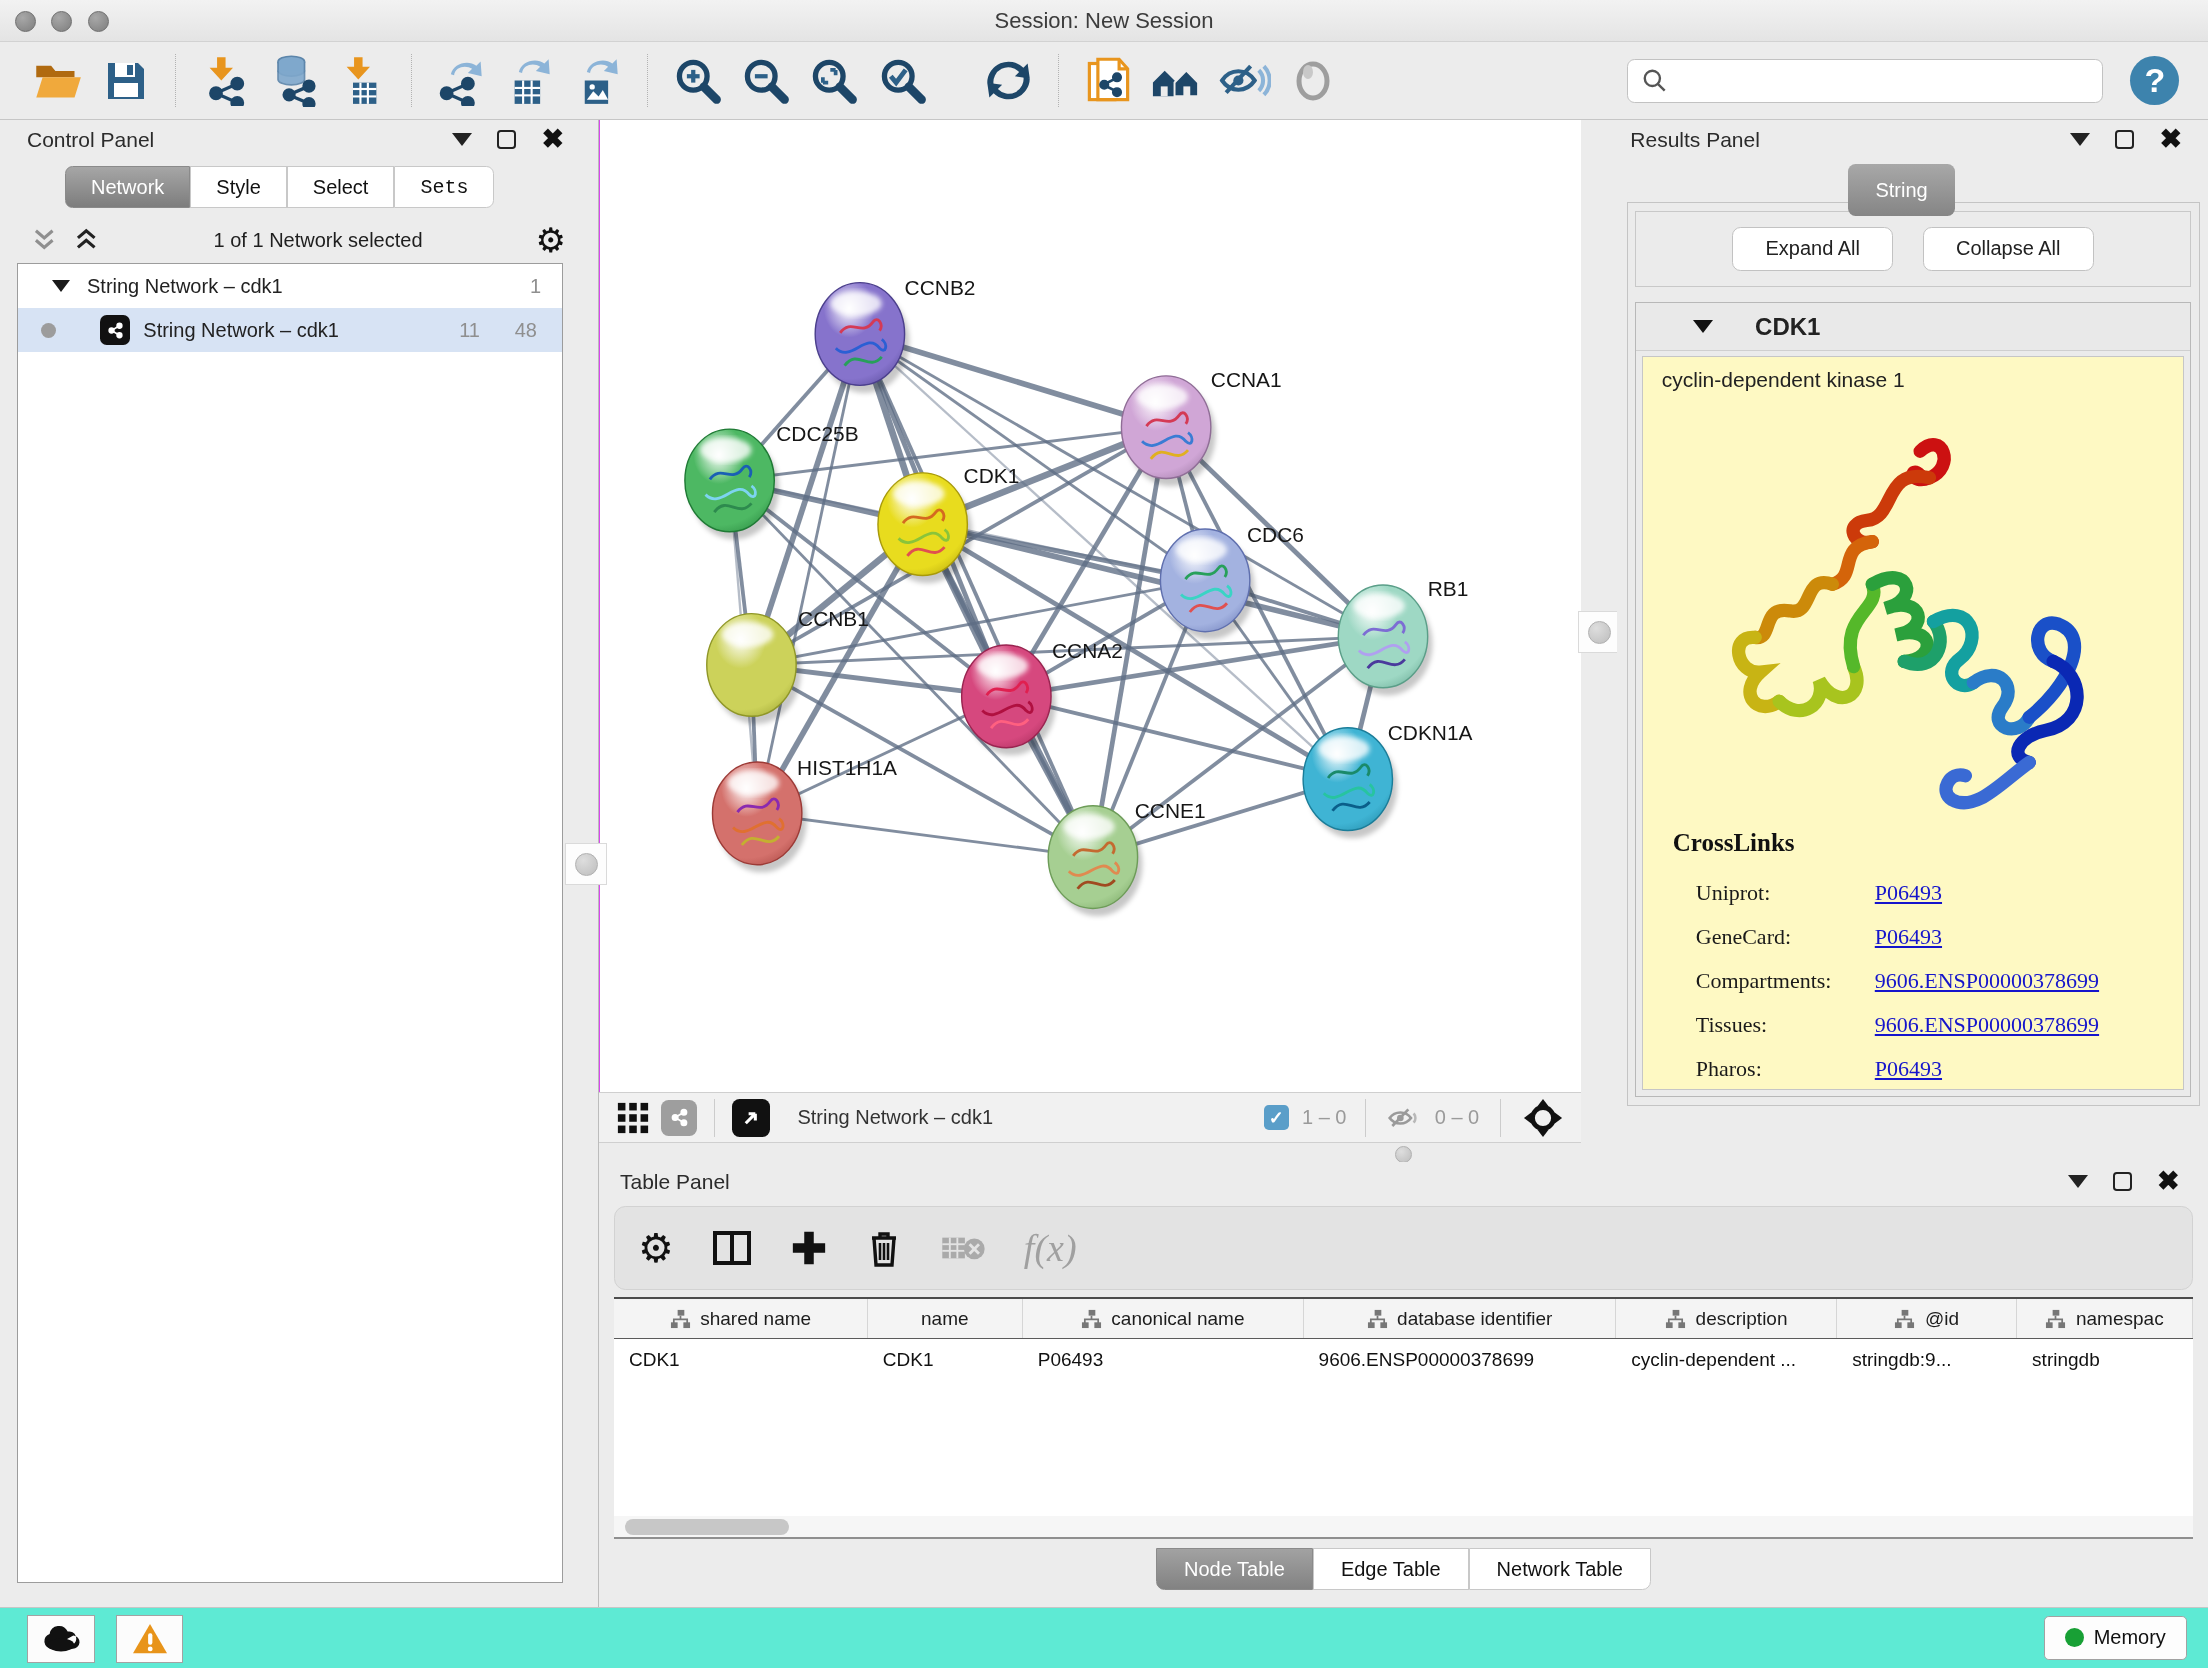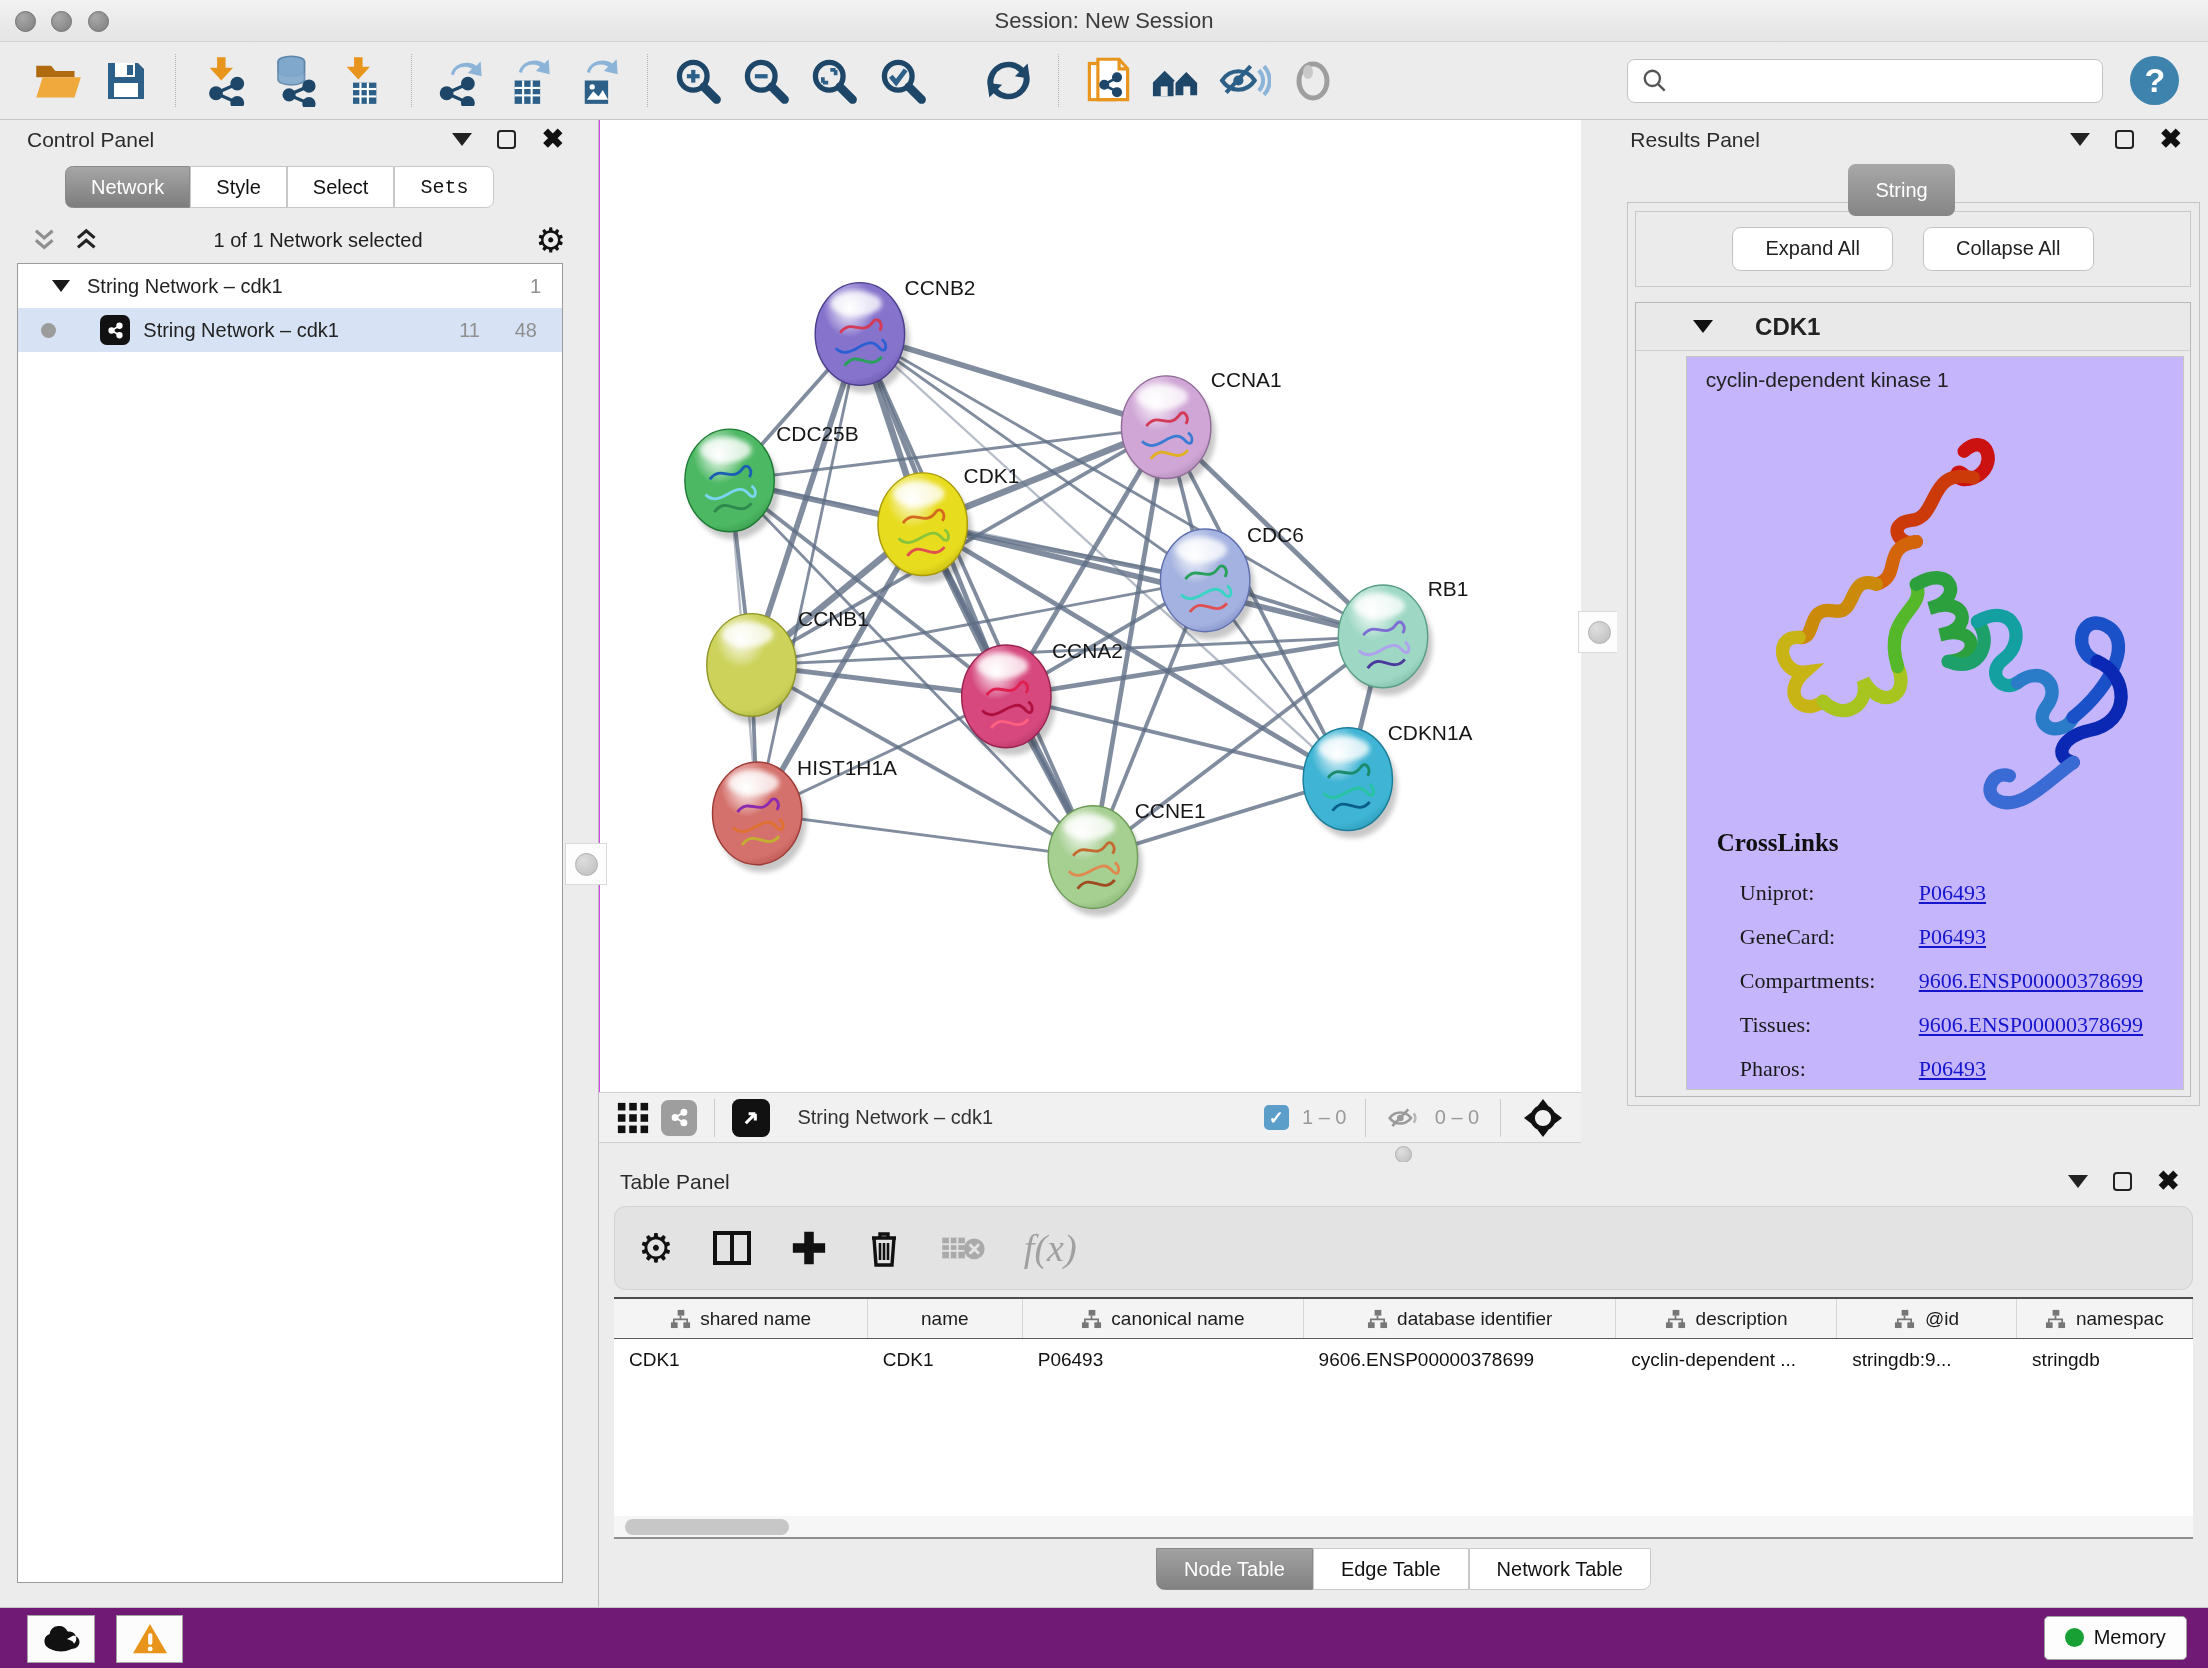--- a/index.html
+++ b/index.html
@@ -96,21 +96,21 @@
   .rp-btnbox { position:absolute; left:7.6px; right:7.6px; top:7.6px; height:76px; border:1.9px solid #c8c8c8;
     display:flex; align-items:center; justify-content:center; gap:30px; }
   .rp-btn { height:44px; padding:0 32px; background:#ffffff; border:1.9px solid #c2c2c2; border-radius:8.6px;
     font-size:20px; display:flex; align-items:center; }
   .rp-section { position:absolute; left:7.6px; right:7.6px; top:99px; bottom:7.6px; border:1.9px solid #b8b8b8; }
   .rp-sechdr { height:48px; background:#e9e9e9; border-bottom:1px solid #cfcfcf;
     display:flex; align-items:center; }
   .rp-sechdr .caret { width:0; height:0; border-left:10.5px solid transparent; border-right:10.5px solid transparent;
     border-top:13.3px solid #111; margin:0 42px 0 57px; }
   .rp-protname { font-size:24px; font-weight:bold; }
-  .rp-body { position:absolute; left:5.7px; right:5.7px; top:53px; bottom:5.7px; background:#c4b5fd; border:1.9px solid #c6c6c6;margin-left:44px; }
+  .rp-body { position:absolute; left:5.7px; right:5.7px; top:53px; bottom:5.7px; background:#fef9c3; border:1.9px solid #c6c6c6; }
   .rp-desc { font-size:21px; padding:11.4px 0 0 19px; }
   .ribbon { position:absolute; left:43px; top:57px; }
   .cl-title { position:absolute; left:30px; top:472px; font-family:"Liberation Serif", serif;
     font-weight:bold; font-size:25px; color:#111; }
   .cl-rows { position:absolute; left:53px; top:514px; right:19px; }
   .cl-row { display:flex; height:44px; align-items:center; font-family:"Liberation Serif", serif; font-size:22px; }
   .cl-label { width:179px; color:#1a1a1a; }
   .cl-value { color:#1515cc; text-decoration:underline; }
 
   
@@ -133,21 +133,21 @@
   .tp-thumb { position:absolute; left:11.4px; top:2.9px; width:164px; height:16px; background:#c7c7c7; border-radius:8.6px; }
   .tp-tabs { position:absolute; left:0; top:386px; width:1609px; display:flex; justify-content:center; }
   .tp-tab { height:42px; padding:0 27px; background:#fff; border:1px solid #c8c8c8; font-size:20px;
     display:flex; align-items:center; color:#111; }
   .tp-tab:first-child { border-radius:0 0 0 8.6px; }
   .tp-tab:last-child { border-radius:0 0 8.6px 0; }
   .tp-tab.selected { background:linear-gradient(#a2a2a2,#828282); color:#fff; border-color:#8a8a8a; }
 
   
   .statusbar { position:absolute; left:0; top:1607px; width:2208px; height:61px;
-    background:#701a75; border-top:1.9px solid #c6c6c6; }
+    background:#5eead4; border-top:1.9px solid #c6c6c6; }
   .sb-btn { position:absolute; top:6.7px; width:68px; height:48px; background:#fcfcfc;
     border:1.9px solid #a2a2a2; display:flex; align-items:center; justify-content:center; }
   .memory-btn { position:absolute; right:21px; top:7.6px; width:143px; height:44px; background:#fdfdfd;
     border:1.9px solid #a2a2a2; border-radius:4.8px; display:flex; align-items:center; justify-content:center; gap:9.5px; }
   .memory-dot { width:19px; height:19px; border-radius:50%; background:#18a035; }
   .memory-label { font-size:20px; color:#111; }
 
   svg { display:block; }
   .net-label { font-size:22px; fill:#161616; font-family:"Liberation Sans", sans-serif; }
 </style>

